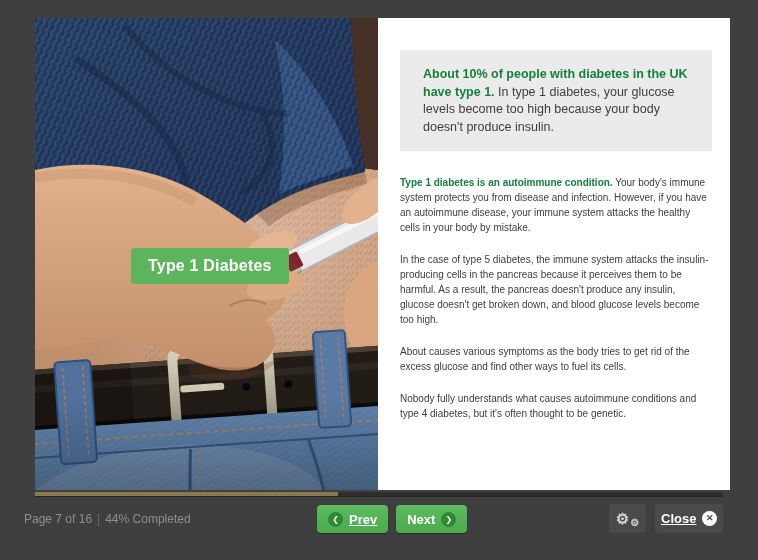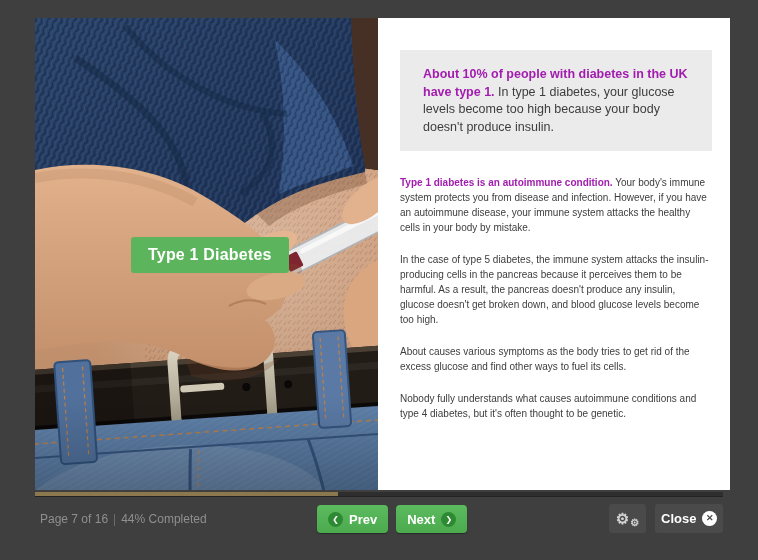--- a/index.html
+++ b/index.html
@@ -14,47 +14,47 @@
   .card{
     position:absolute;left:35px;top:18px;width:695px;height:472px;
     display:flex;background:#ffffff;
   }
   .photo{
     position:relative;flex:0 0 343px;width:343px;height:472px;overflow:hidden;
     background:#c89a78;
   }
   .photo svg{display:block;}
   .photo-label{
-    position:absolute;left:96px;top:219px;
+    position:absolute;left:96px;top:230px;
     background:#5cb55c;color:#fff;
     font-size:16px;font-weight:600;letter-spacing:.2px;
     padding:9px 17px;border-radius:3px;white-space:nowrap;
   }
   .panel{
     flex:1;box-sizing:border-box;background:#fff;
     padding:32px 18px 0 22px;color:#3d3d3d;
   }
   .info-box{
     background:#ebebeb;
     padding:16px 20px 15px 23px;
     font-size:12.5px;line-height:17.5px;
     margin-bottom:24px;
   }
-  .hl{color:#a21caf;font-weight:700;}
+  .hl{color:#15803d;font-weight:700;}
   .panel p{margin:0 0 17px;font-size:10px;line-height:15px;}
 
   
   .progress{
     position:absolute;left:35px;top:492px;width:688px;height:4px;
     background:#2e2e2e;border-bottom:1px solid #232323;
   }
   .progress-fill{height:100%;background:#8c784f;width:0;}
 
   .page-status{
-    position:absolute;left:40px;top:512px;
+    position:absolute;left:24px;top:512px;
     font-size:12px;color:#8f8f8f;text-align:center;
   }
   .page-status .sep{color:#6e6e6e;padding:0 5px;}
 
   .nav-buttons{
     position:absolute;left:317px;top:505px;display:flex;gap:8px;
   }
   .btn-green{
     display:inline-flex;align-items:center;gap:6px;
     height:28px;padding:0 11px;border:none;cursor:pointer;
@@ -63,21 +63,21 @@
     font-family:"Liberation Sans",sans-serif;
     font-size:13px;font-weight:700;
     box-shadow:0 1px 1px rgba(0,0,0,.35);
   }
   .btn-green .circ{
     width:15px;height:15px;border-radius:50%;
     background:#2d8a33;color:#fff;
     font-size:8px;line-height:15px;text-align:center;font-weight:400;
     display:inline-block;
   }
-  .u{}
+  .u{text-decoration:underline;}
 
   .util-buttons{position:absolute;right:35px;top:504px;display:flex;gap:9px;}
   .btn-dark{
     display:inline-flex;align-items:center;justify-content:center;gap:6px;
     height:29px;border:none;cursor:pointer;border-radius:3px;
     background:#4a4a4a;color:#fff;
     font-family:"Liberation Sans",sans-serif;
     font-size:13px;font-weight:700;
   }
   .btn-gear{width:37px;position:relative;color:#d2d2d2;}

